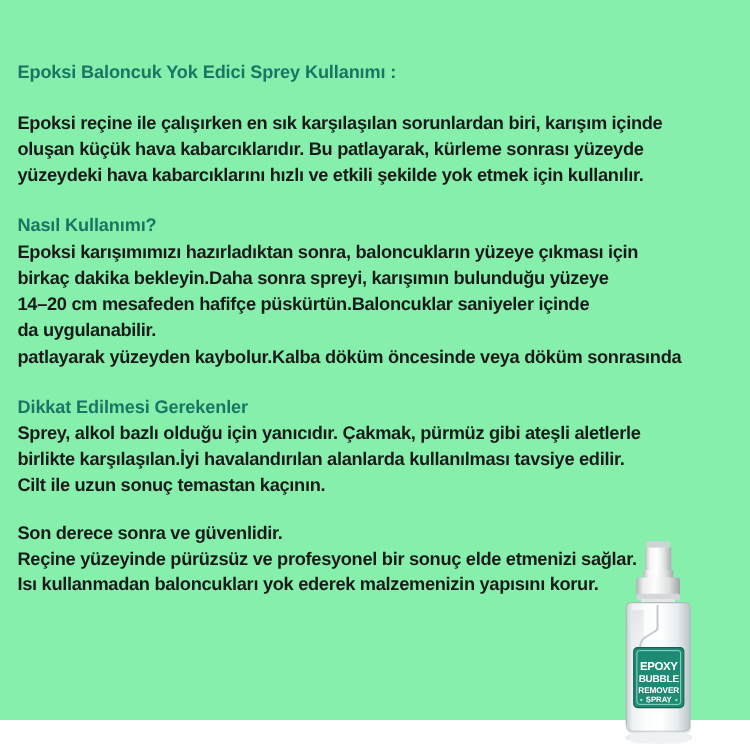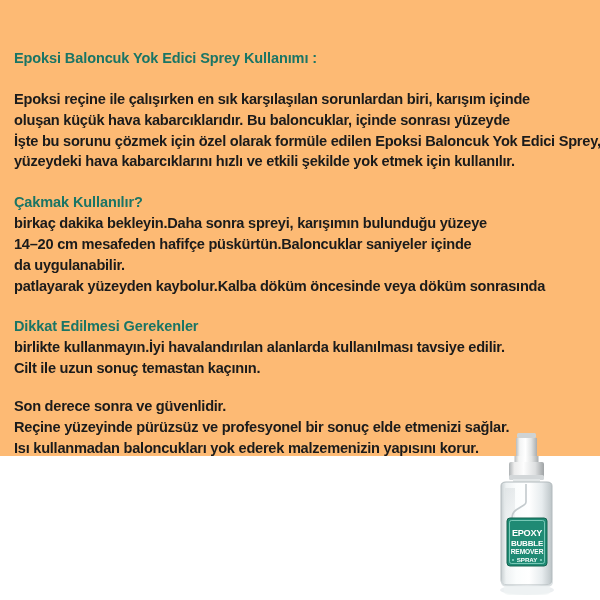--- a/index.html
+++ b/index.html
@@ -13,22 +13,22 @@
     font-family: "Liberation Sans", sans-serif;
     overflow: hidden;
     position: relative;
   }
 
   #page {
     position: absolute;
     left: 0;
     top: 0;
     width: 600px;
-    height: 456px;
-    background: #fdba74;
+    height: 576px;
+    background: #86efac;
   }
 
   .content {
     position: absolute;
     left: 14px;
     top: 48px;
     width: 576px;
   }
 
   .heading {
@@ -75,44 +75,45 @@
 
 <div id="page">
 
   <div class="content">
 
     <div>
       <div class="heading">Epoksi Baloncuk Yok Edici Sprey Kullanımı :</div>
       <div class="gap-lg"></div>
       <div class="para">
         <span class="ln">Epoksi reçine ile çalışırken en sık karşılaşılan sorunlardan biri, karışım içinde</span>
-        <span class="ln">oluşan küçük hava kabarcıklarıdır. Bu baloncuklar, içinde sonrası yüzeyde</span>
-        <span class="ln">İşte bu sorunu çözmek için özel olarak formüle edilen Epoksi Baloncuk Yok Edici Sprey,</span>
+        <span class="ln">oluşan küçük hava kabarcıklarıdır. Bu patlayarak, kürleme sonrası yüzeyde</span>
         <span class="ln">yüzeydeki hava kabarcıklarını hızlı ve etkili şekilde yok etmek için kullanılır.</span>
       </div>
     </div>
 
     <div class="gap-lg"></div>
 
     <div>
-      <div class="heading">Çakmak Kullanılır?</div>
-      <div class="para">
+      <div class="heading">Nasıl Kullanımı?</div>
+      <div class="para">
+        <span class="ln">Epoksi karışımımızı hazırladıktan sonra, baloncukların yüzeye çıkması için</span>
         <span class="ln">birkaç dakika bekleyin.Daha sonra spreyi, karışımın bulunduğu yüzeye</span>
         <span class="ln">14–20 cm mesafeden hafifçe püskürtün.Baloncuklar saniyeler içinde</span>
         <span class="ln">da uygulanabilir.</span>
         <span class="ln">patlayarak yüzeyden kaybolur.Kalba döküm öncesinde veya döküm sonrasında</span>
       </div>
     </div>
 
     <div class="gap-lg"></div>
 
     <div>
       <div class="heading">Dikkat Edilmesi Gerekenler</div>
       <div class="para">
-        <span class="ln">birlikte kullanmayın.İyi havalandırılan alanlarda kullanılması tavsiye edilir.</span>
+        <span class="ln">Sprey, alkol bazlı olduğu için yanıcıdır. Çakmak, pürmüz gibi ateşli aletlerle</span>
+        <span class="ln">birlikte karşılaşılan.İyi havalandırılan alanlarda kullanılması tavsiye edilir.</span>
         <span class="ln">Cilt ile uzun sonuç temastan kaçının.</span>
       </div>
     </div>
 
     <div class="gap-md"></div>
 
     <div>
       <div class="para">
         <span class="ln">Son derece sonra ve güvenlidir.</span>
         <span class="ln">Reçine yüzeyinde pürüzsüz ve profesyonel bir sonuç elde etmenizi sağlar.</span>

